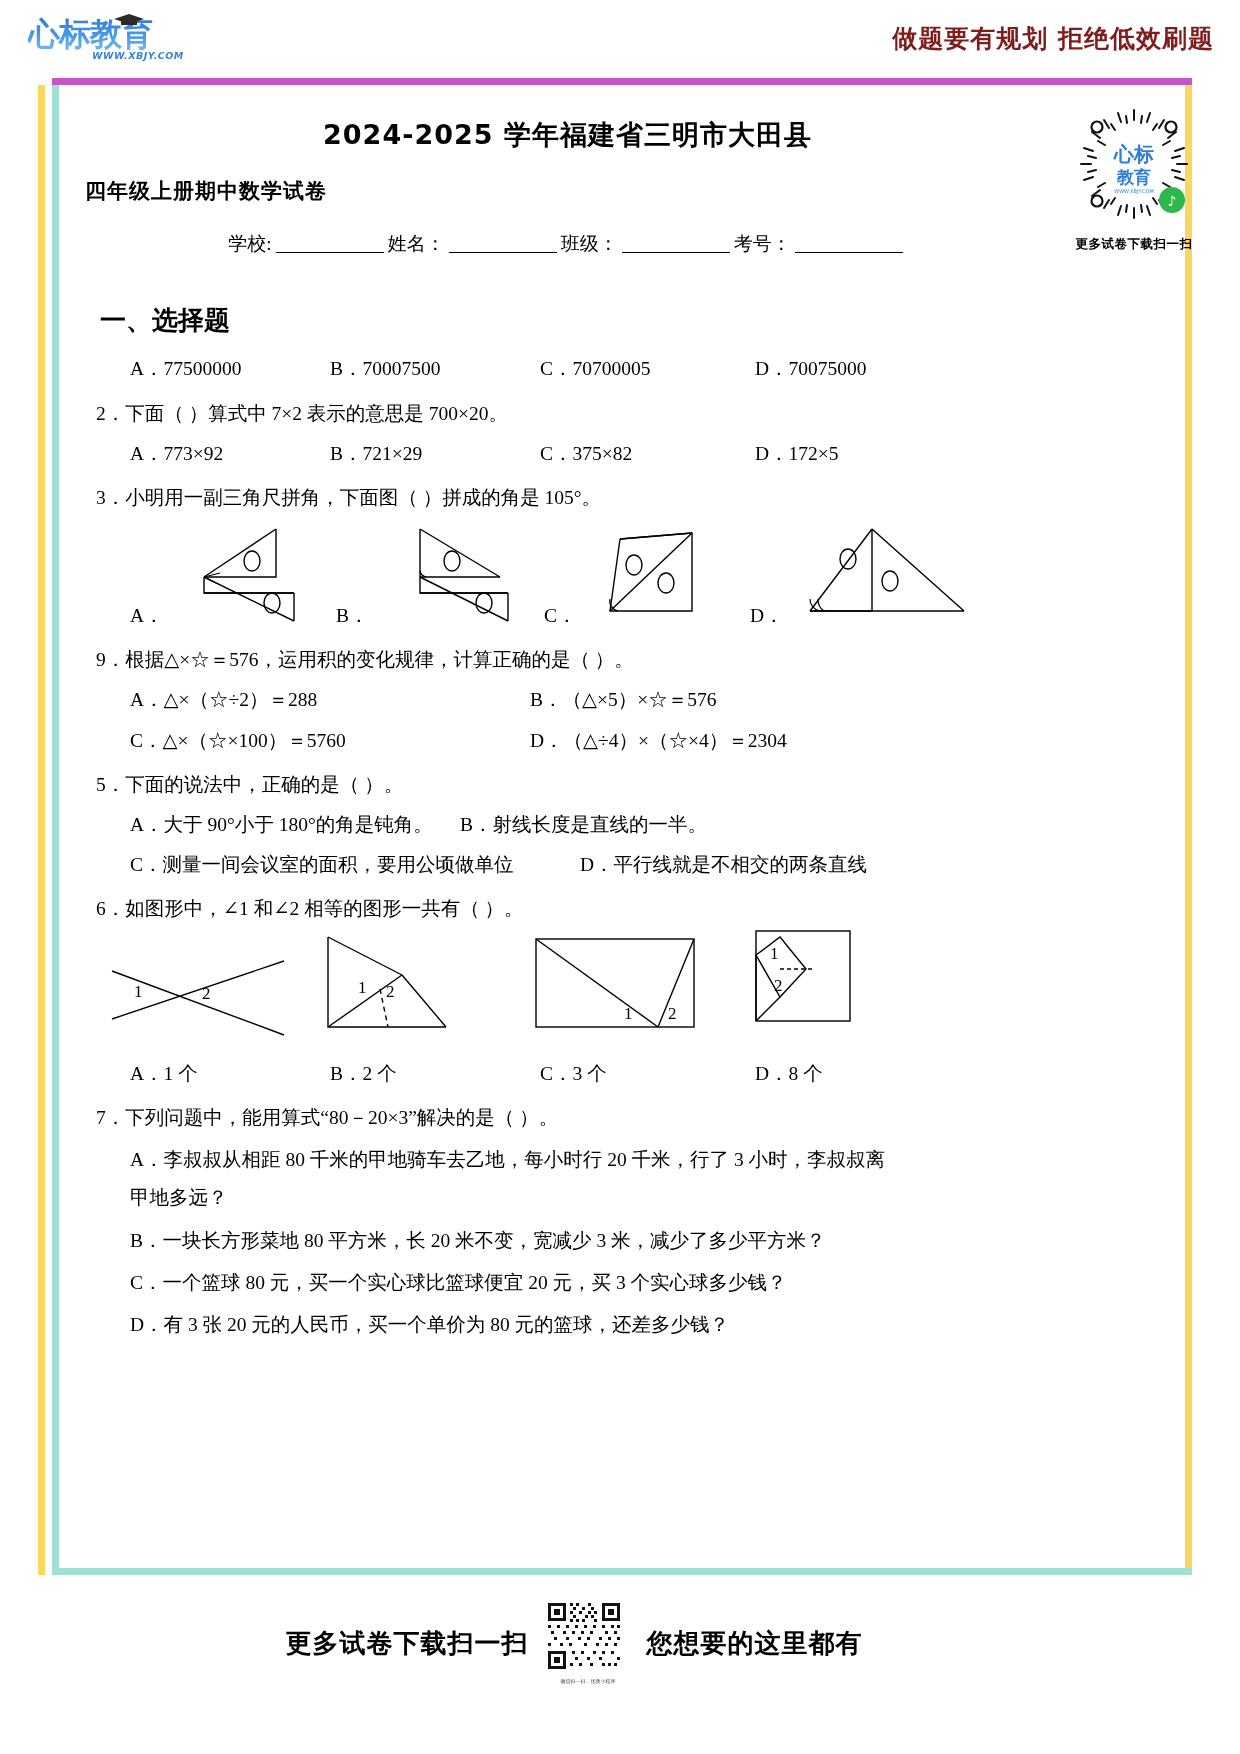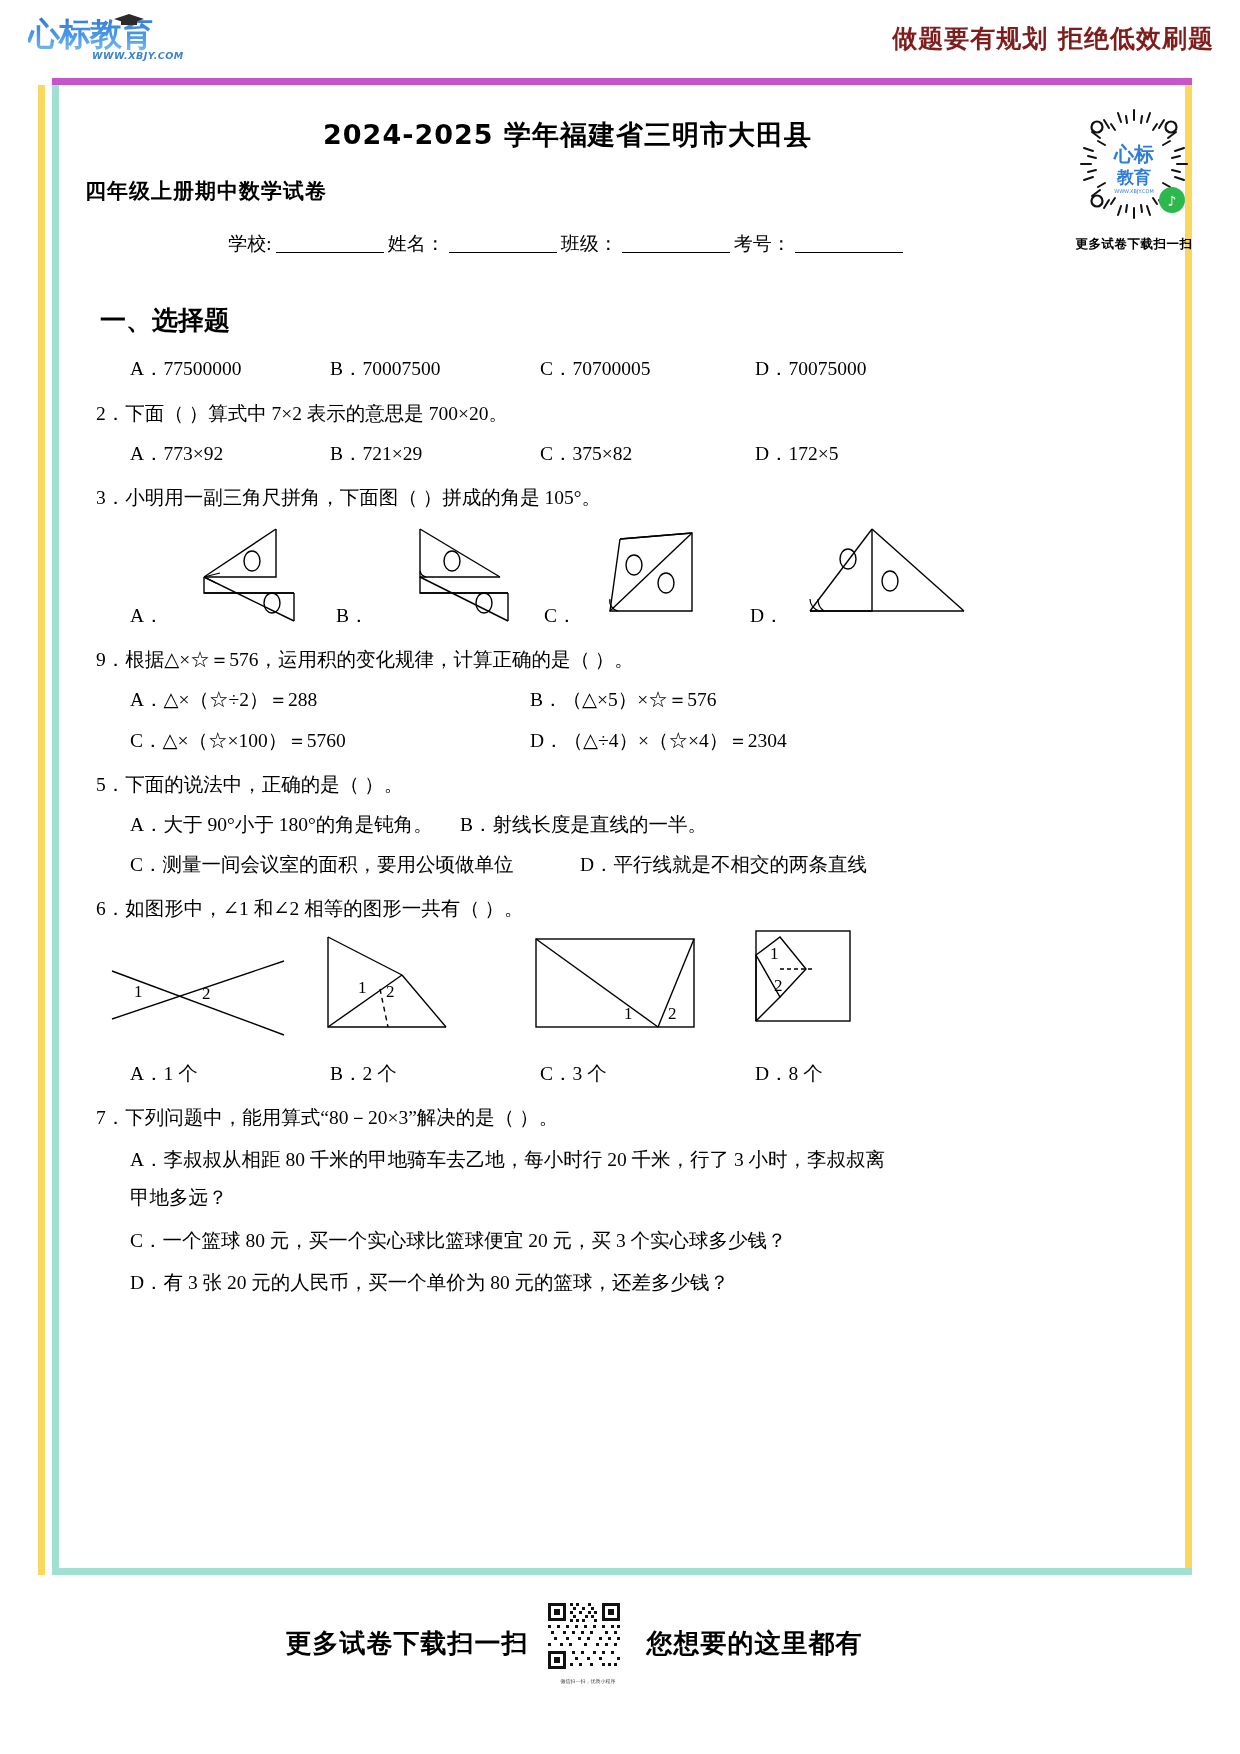--- a/index.html
+++ b/index.html
@@ -483,20 +483,21 @@
 
     <div class="choice-row">
       <span class="opt opt-a">A．1 个</span><span class="opt opt-b">B．2 个</span><span class="opt opt-c">C．3 个</span><span class="opt">D．8 个</span>
     </div>
   </div>
 
   <div class="q">
     <div class="q-stem">7．下列问题中，能用算式“80－20×3”解决的是（    ）。</div>
     <div class="q-para">A．李叔叔从相距 80 千米的甲地骑车去乙地，每小时行 20 千米，行了 3 小时，李叔叔离</div>
     <div class="q-para-cont">甲地多远？</div>
+    <div class="q-para">B．一块长方形菜地 80 平方米，长 20 米不变，宽减少 3 米，减少了多少平方米？</div>
     <div class="q-para">C．一个篮球 80 元，买一个实心球比篮球便宜 20 元，买 3 个实心球多少钱？</div>
     <div class="q-para">D．有 3 张 20 元的人民币，买一个单价为 80 元的篮球，还差多少钱？</div>
   </div>
 
 </div>
 
 <div class="footer">
   <div class="footer-inner">
     <span class="footer-left">更多试卷下载扫一扫</span>
     <span class="footer-qr">

